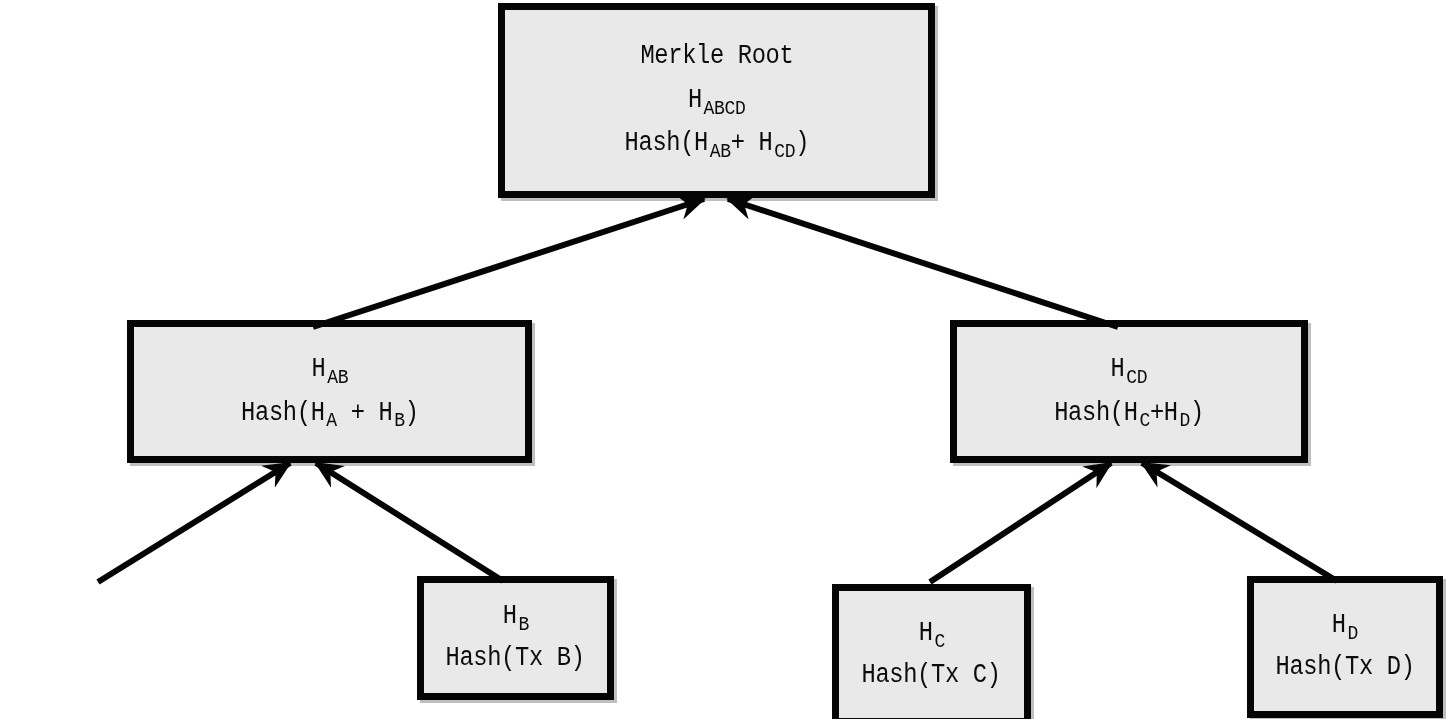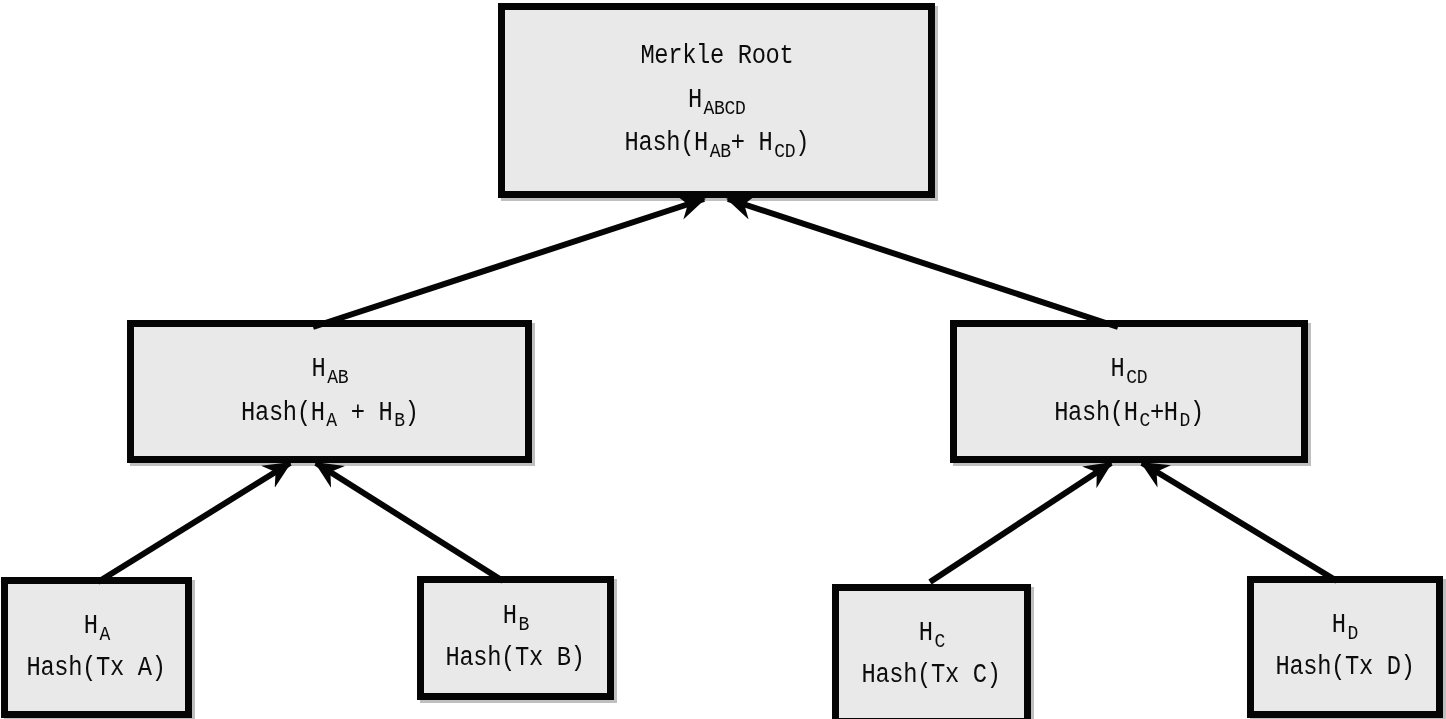--- a/index.html
+++ b/index.html
@@ -82,24 +82,20 @@
   <div class="node" id="node-hab">
     <div class="txt hashline"><span>H</span><span class="sub">AB</span></div>
     <div class="txt"><span>Hash(H</span><span class="sub">A</span><span> + H</span><span class="sub">B</span><span>)</span></div>
   </div>
 
   <div class="node" id="node-hcd">
     <div class="txt hashline"><span>H</span><span class="sub">CD</span></div>
     <div class="txt"><span>Hash(H</span><span class="sub">C</span><span>+H</span><span class="sub">D</span><span>)</span></div>
   </div>
 
-  <div class="node leaf" id="node-ha">
-    <div class="txt hashline"><span>H</span><span class="sub">A</span></div>
-    <div class="txt">Hash(Tx A)</div>
-  </div>
 
   <div class="node leaf" id="node-hb">
     <div class="txt hashline"><span>H</span><span class="sub">B</span></div>
     <div class="txt">Hash(Tx B)</div>
   </div>
 
   <div class="node leaf" id="node-hc">
     <div class="txt hashline"><span>H</span><span class="sub">C</span></div>
     <div class="txt">Hash(Tx C)</div>
   </div>

